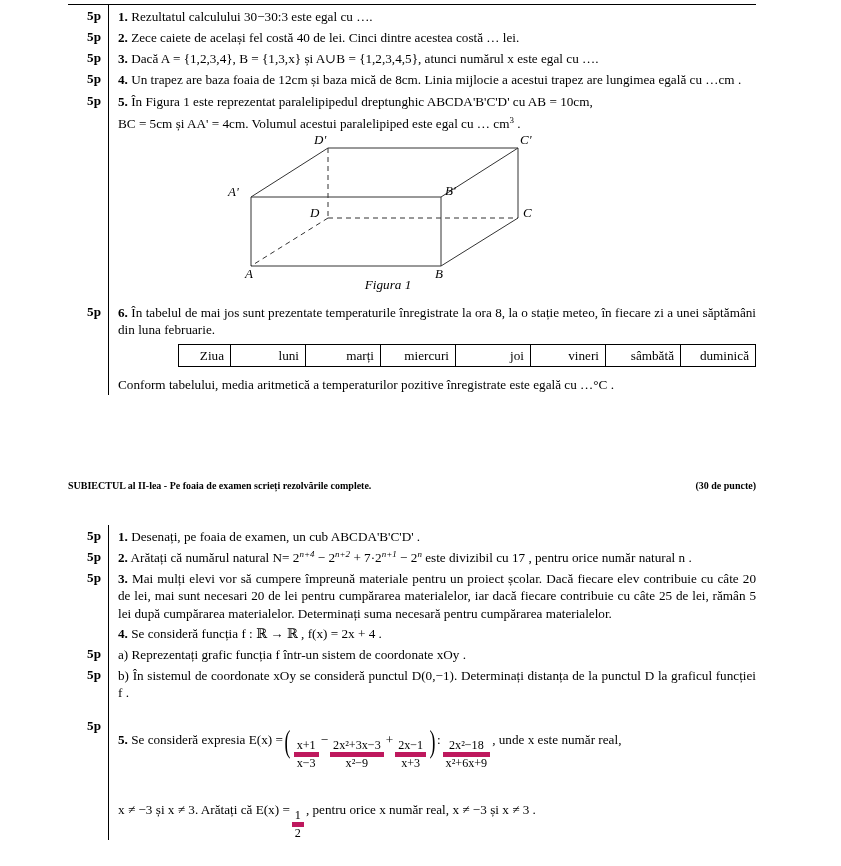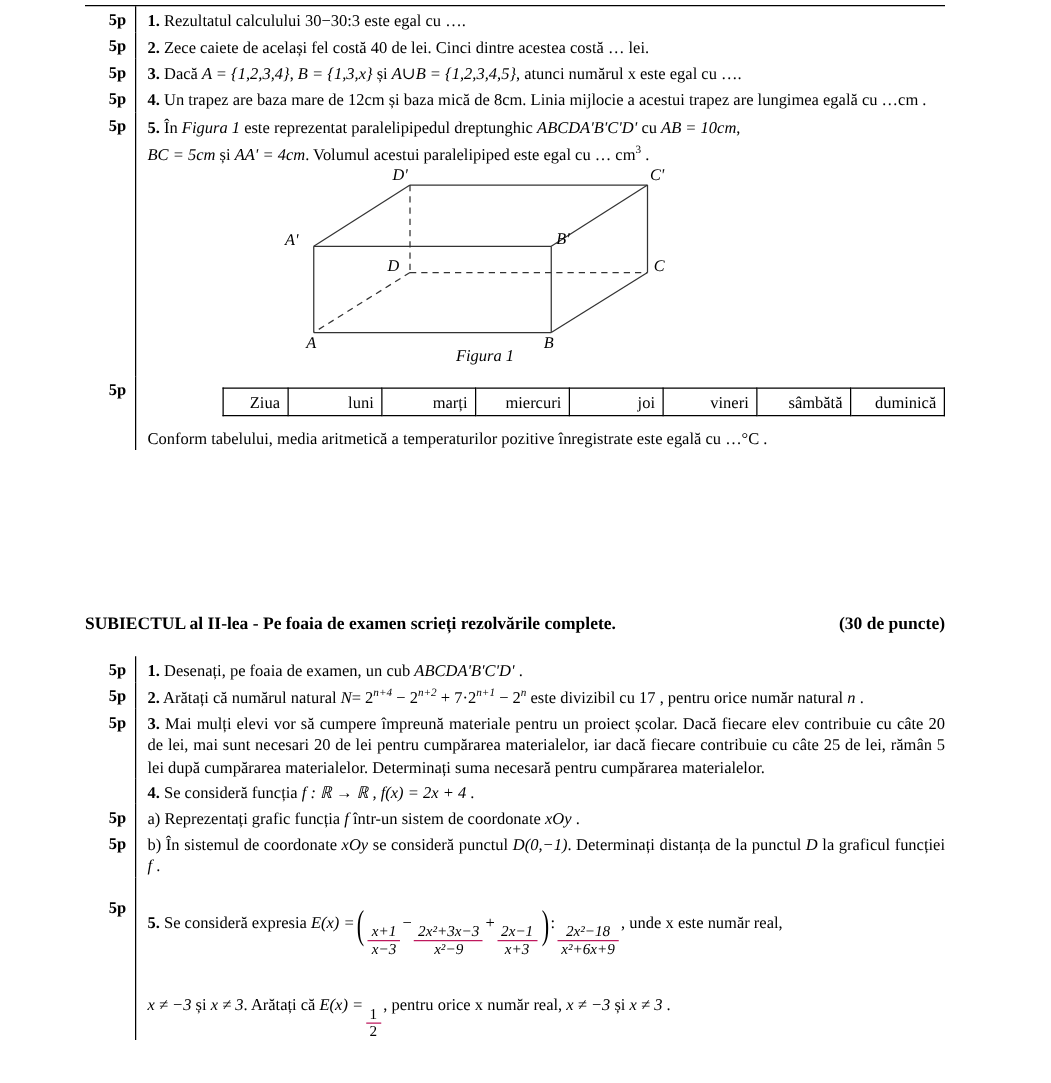--- a/index.html
+++ b/index.html
@@ -13,21 +13,21 @@
     overflow: hidden;
     font-family: "Liberation Serif", "DejaVu Serif", serif;
     color: #000000;
   }
 
   .page {
     position: relative;
     width: 841px;
     height: 866px;
   }
-  .mi  { font-family: "Liberation Serif","DejaVu Serif",serif; font-style: italic; }
+  .mi  { font-family: "Liberation Serif","DejaVu Serif",serif; }
   .mn  { font-family: "Liberation Serif","DejaVu Serif",serif; font-style: normal; }
   b, .bold { font-weight: bold; }
 
   sup.ex { font-size: 0.68em; vertical-align: super; line-height: 0; font-style: italic;}
   sup.exn { font-size: 0.68em; vertical-align: super; line-height: 0; font-style: normal;}
 
   
   .sec1 {
     position: absolute;
     left: 68px;
@@ -68,24 +68,24 @@
     box-sizing: border-box;
     min-height: 18px;
   }
   .body.cont {
     padding-top: 0;
   }
 
   .subtitle {
     position: absolute;
     left: 68px;
-    top: 492px;
+    top: 480px;
     width: 688px;
     font-weight: bold;
-    font-size: 14px;
+    font-size: 10px;
     display: flex;
     justify-content: space-between;
   }
 
   
   .figwrap {
     position: relative;
     height: 168px;
   }
 
@@ -108,21 +108,21 @@
 
   
   .frac {
     display: inline-block;
     vertical-align: middle;
     text-align: center;
     font-size: 0.92em;
     line-height: 1.05;
     margin: 0 2px;
   }
-  .frac > .num { display:block; padding: 0 3px; border-bottom: 1px solid #be185d; margin-top: 27px; }
+  .frac > .num { display:block; padding: 0 3px; border-bottom: 5px solid #be185d; margin-top: 27px; }
   .frac > .den { display:block; padding: 0 3px; }
 
   .bigparen {
     display: inline-block;
     vertical-align: middle;
     font-size: 2.45em;
     line-height: 0.58;
     font-weight: 300;
     transform: scaleX(0.55);
     margin: 0 -1px;
@@ -157,21 +157,21 @@
       <div class="body">
         <b>3.</b>
         <span>Dacă </span><span class="mi">A = {1,2,3,4}</span><span>,&nbsp;</span><span class="mi">B = {1,3,x}</span><span> și </span><span class="mi">A∪B = {1,2,3,4,5}</span><span>, atunci numărul x este egal cu ….</span>
       </div>
     </div>
 
     <div class="row">
       <div class="pts">5p</div>
       <div class="body">
         <b>4.</b>
-        <span>Un trapez are baza mare de 12cm și baza mică de 8cm. Linia mijlocie a acestui trapez are lungimea egală cu …cm .</span>
+        <span>Un trapez are baza foaia de 12cm și baza mică de 8cm. Linia mijlocie a acestui trapez are lungimea egală cu …cm .</span>
       </div>
     </div>
 
     <div class="row">
       <div class="pts">5p</div>
       <div class="body">
         <div>
           <b>5.</b>
           <span>În </span><span class="mi">Figura 1</span><span> este reprezentat paralelipipedul dreptunghic </span><span class="mi">ABCDA'B'C'D'</span><span> cu </span><span class="mi">AB = 10cm</span><span>,</span>
         </div>
@@ -209,20 +209,24 @@
           <div style="position:absolute;left:127px;top:134px;font-style:italic;font-size:13px;">A</div>
           <div style="position:absolute;left:317px;top:134px;font-style:italic;font-size:13px;">B</div>
           <div style="position:absolute;left:190px;top:144px;width:160px;text-align:center;font-style:italic;font-size:13.2px;">Figura 1</div>
         </div>
       </div>
     </div>
 
     <div class="row">
       <div class="pts">5p</div>
       <div class="body">
+        <div>
+          <b>6.</b>
+          <span>În tabelul de mai jos sunt prezentate temperaturile înregistrate la ora 8, la o stație meteo, în fiecare zi a unei săptămâni din luna februarie.</span>
+        </div>
 
         <table class="tempTable">
           <tbody>
               <tr>
             <th class="lbl">Ziua</th>
             <th class="dayh">luni</th>
             <th class="dayh">marți</th>
             <th class="dayh">miercuri</th>
             <th class="dayh">joi</th>
             <th class="dayh">vineri</th>

